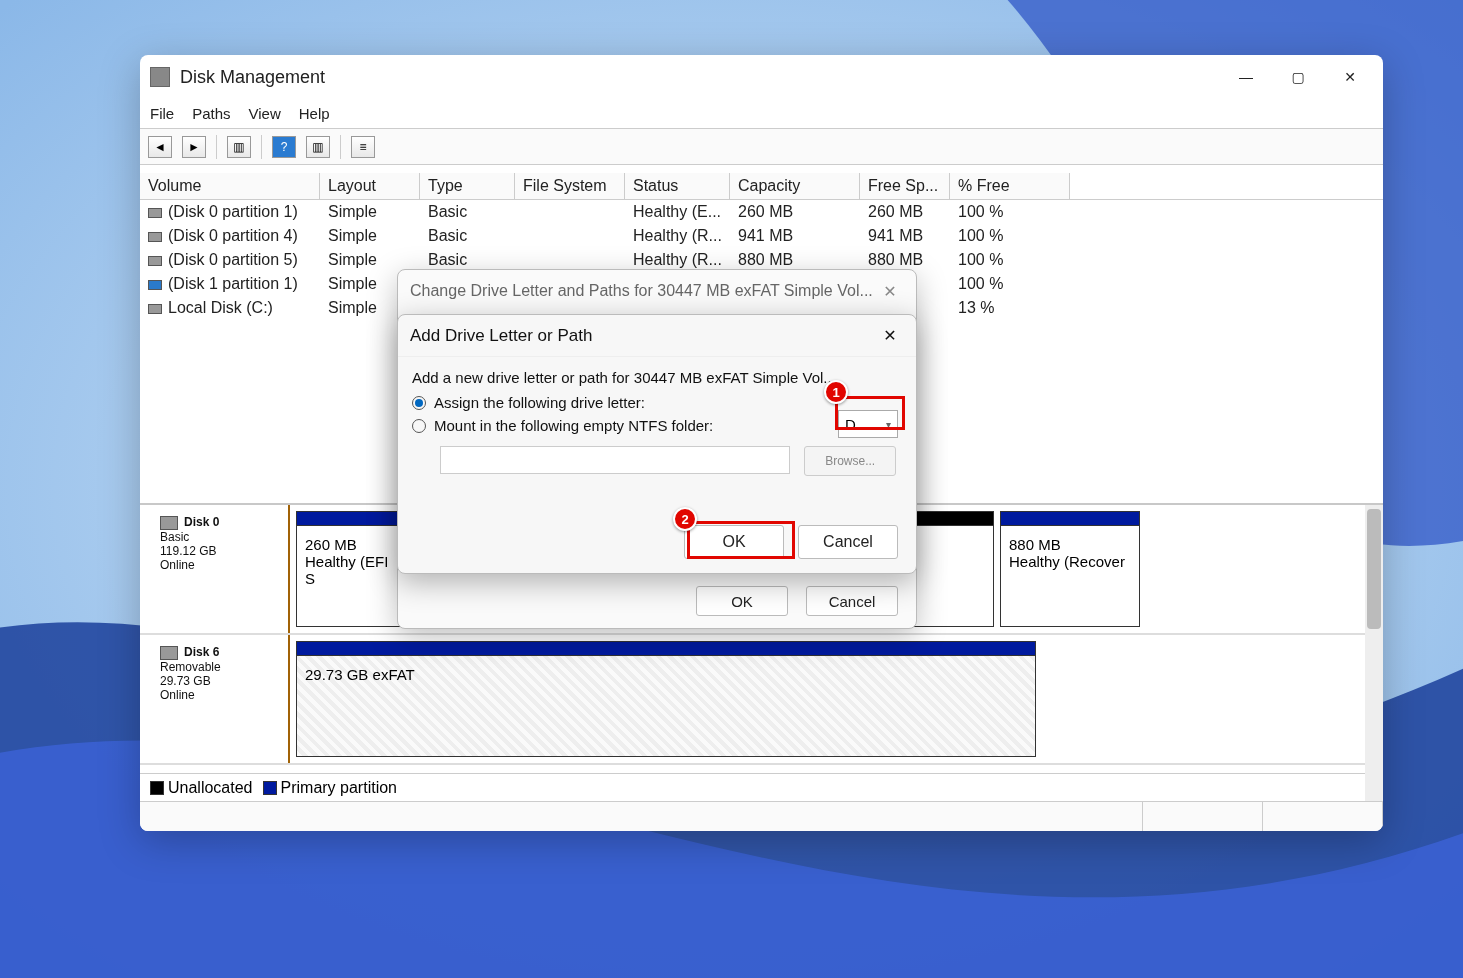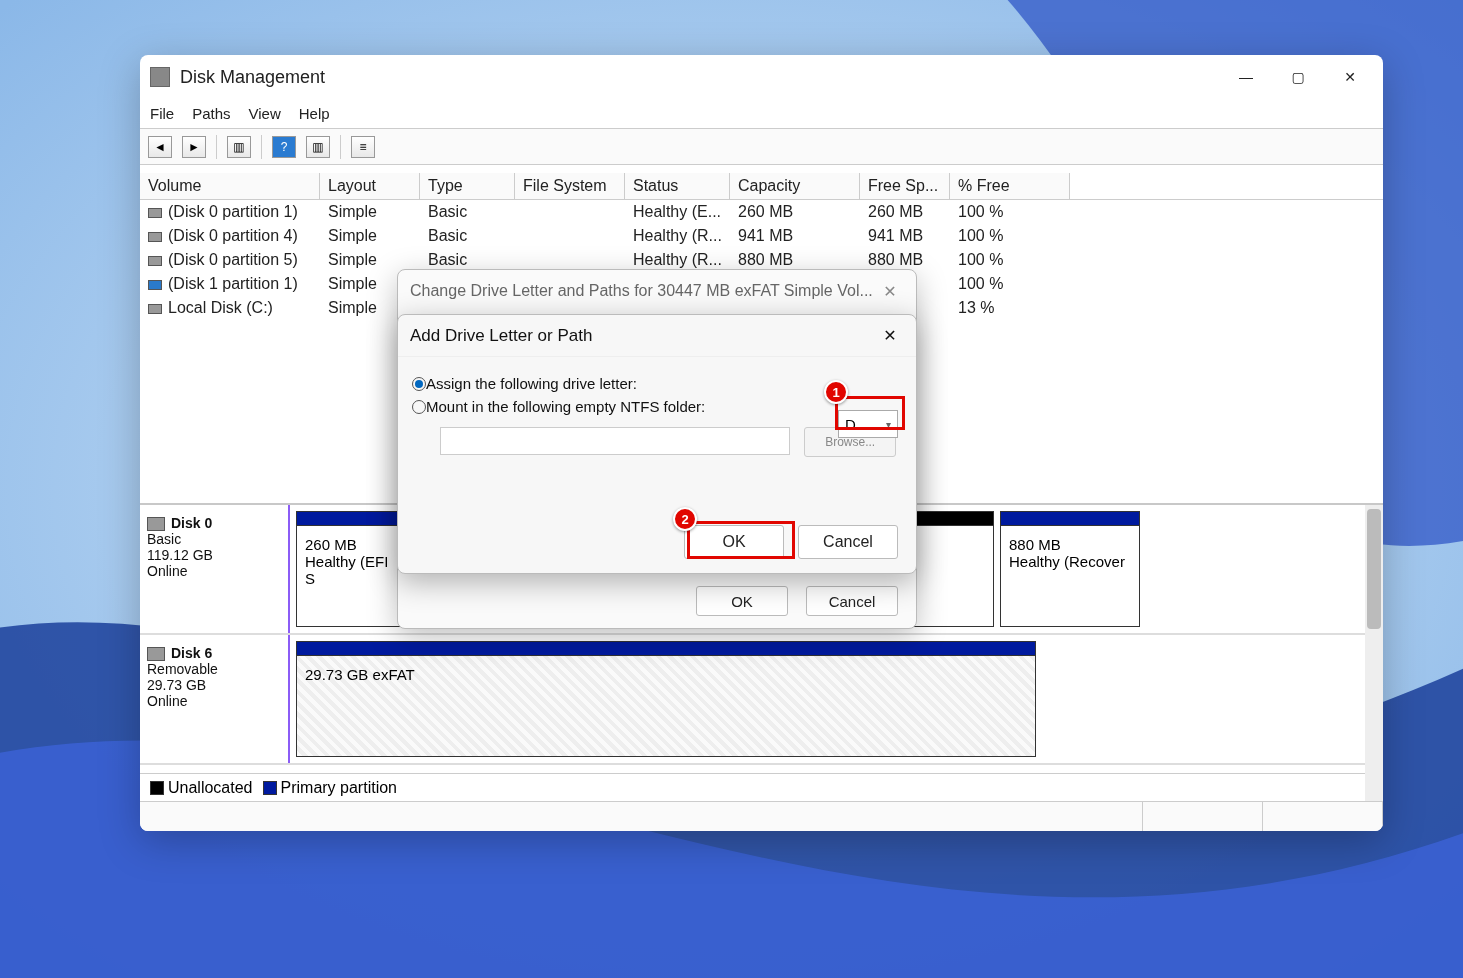--- a/index.html
+++ b/index.html
@@ -19,21 +19,21 @@
   .listpane { flex:0 0 340px; overflow:hidden; border-bottom:2px solid #c8c8c8; }
   .listheader { display:flex; background:#fff; border-bottom:1px solid #ccc;margin-top:8px; }
   .listheader .col, .listrow .cell { padding:4px 8px; font-size:16px; color:#222; overflow:hidden; white-space:nowrap; text-overflow:ellipsis; }
   .listheader .col { border-right:1px solid #ccc; background:#fafafa; }
   .listrow { display:flex; font-size:16px; color:#111; height:24px; align-items:center; }
   .vol-icon { width:14px; height:10px; background:#999; border:1px solid #555; display:inline-block; margin-right:6px; vertical-align:middle; }
   .vol-icon.blue { background:#2a7acb; }
   .col-volume { width:180px;} .col-layout{width:100px;} .col-type{width:95px;} .col-fs{width:110px;} .col-status{width:105px;} .col-cap{width:130px;} .col-free{width:90px;} .col-pct{width:120px;}
   .diskpane { flex:1; background:#fff; overflow:hidden; position:relative; }
   .diskrow { display:flex; border-bottom:2px solid #ddd; min-height:130px; }
-  .diskinfo { width:150px; padding:10px 7px; font-size:14px; color:#111; border-right:2px solid #8b5cf6; }
+  .diskinfo { width:150px; padding:10px 20px; font-size:12px; color:#111; border-right:2px solid #a16207; }
   .diskinfo .dname { font-weight:600; }
   .diskinfo .dicon { width:18px;height:14px;background:#999;border:1px solid #555;display:inline-block;margin-right:6px;vertical-align:middle;}
   .partitions { flex:1; display:flex; gap:6px; padding:6px; }
   .part { display:flex; flex-direction:column; border:1px solid #333; }
   .partband { height:14px; background:#001a9e; border-bottom:1px solid #333;}
   .partband.black { background:#000; }
   .partbody { flex:1; padding:10px 8px; font-size:15px; background:#fff; overflow:hidden;}
   .partbody.hatch { background:repeating-linear-gradient(45deg,#fafafa,#fafafa 4px,#eee 4px,#eee 8px);}
   .scroll { position:absolute; right:0; top:0; width:18px; height:100%; background:#eee; }
   .thumb { position:absolute; left:2px; right:2px; top:4px; height:120px; background:#bbb; border-radius:4px;}
@@ -45,21 +45,21 @@
   .dlg1 { position:absolute; left:397px; top:269px; width:520px; height:360px; background:#fafafa; border:1px solid #bbb; border-radius:8px; box-shadow:0 8px 30px rgba(0,0,0,.25); }
   .dlg1-title { height:42px; display:flex; align-items:center; padding:0 12px; font-size:16px; color:#666; }
   .dlg1-title span { flex:1; white-space:nowrap; overflow:hidden; text-overflow:ellipsis; }
   .close-x { width:28px; text-align:center; color:#888; font-size:16px; }
   .dlg1-buttons { position:absolute; bottom:12px; right:18px; display:flex; gap:18px; }
   .btn { width:92px; height:30px; background:#fff; border:1px solid #bbb; border-radius:3px; font-size:15px; display:flex; align-items:center; justify-content:center; color:#222;}
   
   .dlg2 { position:absolute; left:397px; top:314px; width:520px; height:260px; background:#f7f7f7; border:1px solid #bbb; border-radius:8px; box-shadow:0 8px 30px rgba(0,0,0,.3); }
   .dlg2-title { height:42px; display:flex; align-items:center; padding:0 12px; font-size:17px; color:#111; border-bottom:1px solid #eee; }
   .dlg2-body { padding:12px 14px; font-size:15px; color:#111; }
-  .radio-row { display:flex; align-items:center; gap:0; margin:6px 0; }
+  .radio-row { display:flex; align-items:center; gap:8px; margin:6px 0; }
   .radio { width:14px; height:14px; border:1px solid #555; border-radius:50%; display:inline-flex; align-items:center; justify-content:center;}
   .radio.on::after { content:''; width:8px;height:8px;border-radius:50%;background:#0067c0;}
   .combo { position:absolute; right:18px; top:95px; width:60px; height:28px; background:#fff; border:1px solid #aaa; display:flex; align-items:center; padding:0 6px; font-size:15px; }
   .combo .chev { margin-left:auto; font-size:10px; color:#666;}
   .pathfield { width:350px; height:28px; background:#fff; border:1px solid #ccc; margin:6px 0 0 28px; display:inline-block;}
   .browsebtn { width:92px; height:30px; border:1px solid #ccc; background:#f4f4f4; color:#888; border-radius:3px; margin-left:10px; display:inline-flex;align-items:center;justify-content:center; font-size:12px; vertical-align:top; margin-top:6px;}
   .dlg2-buttons { position:absolute; bottom:14px; right:18px; display:flex; gap:14px; }
   .btn2 { width:100px; height:34px; background:#fff; border:1px solid #bbb; border-radius:3px; font-size:16px; display:flex; align-items:center; justify-content:center; color:#222;}
   
   .anno-box { position:absolute; border:3px solid #e10600; pointer-events:none; }
@@ -268,20 +268,21 @@
     <div class="btn">Cancel</div>
   </div>
 </div>
 
 <div class="dlg2">
   <div class="dlg2-title">
     <span style="flex:1">Add Drive Letter or Path</span>
     <div class="close-x" style="color:#111">✕</div>
   </div>
   <div class="dlg2-body">
+    <div style="margin-bottom:8px;">Add a new drive letter or path for 30447 MB exFAT Simple Vol....</div>
     <div class="radio-row">
       <span class="radio on"></span>
       <span>Assign the following drive letter:</span>
     </div>
     <div class="radio-row">
       <span class="radio"></span>
       <span>Mount in the following empty NTFS folder:</span>
     </div>
     <div>
       <span class="pathfield"></span>

